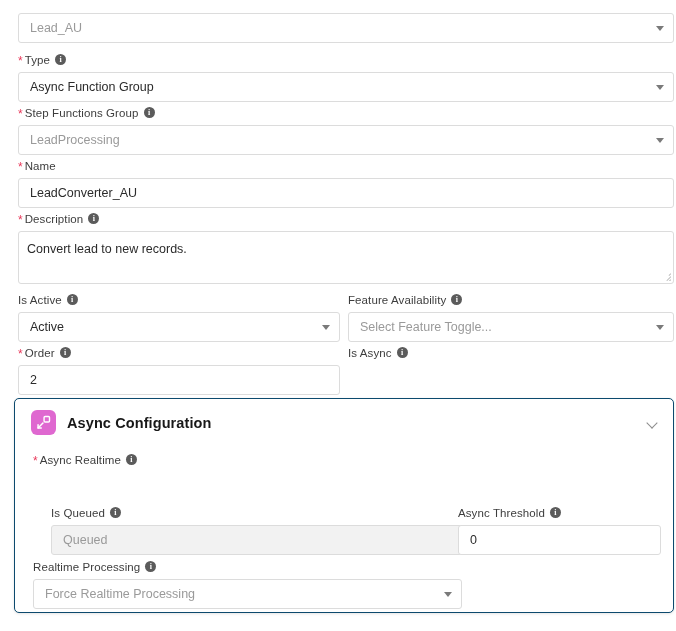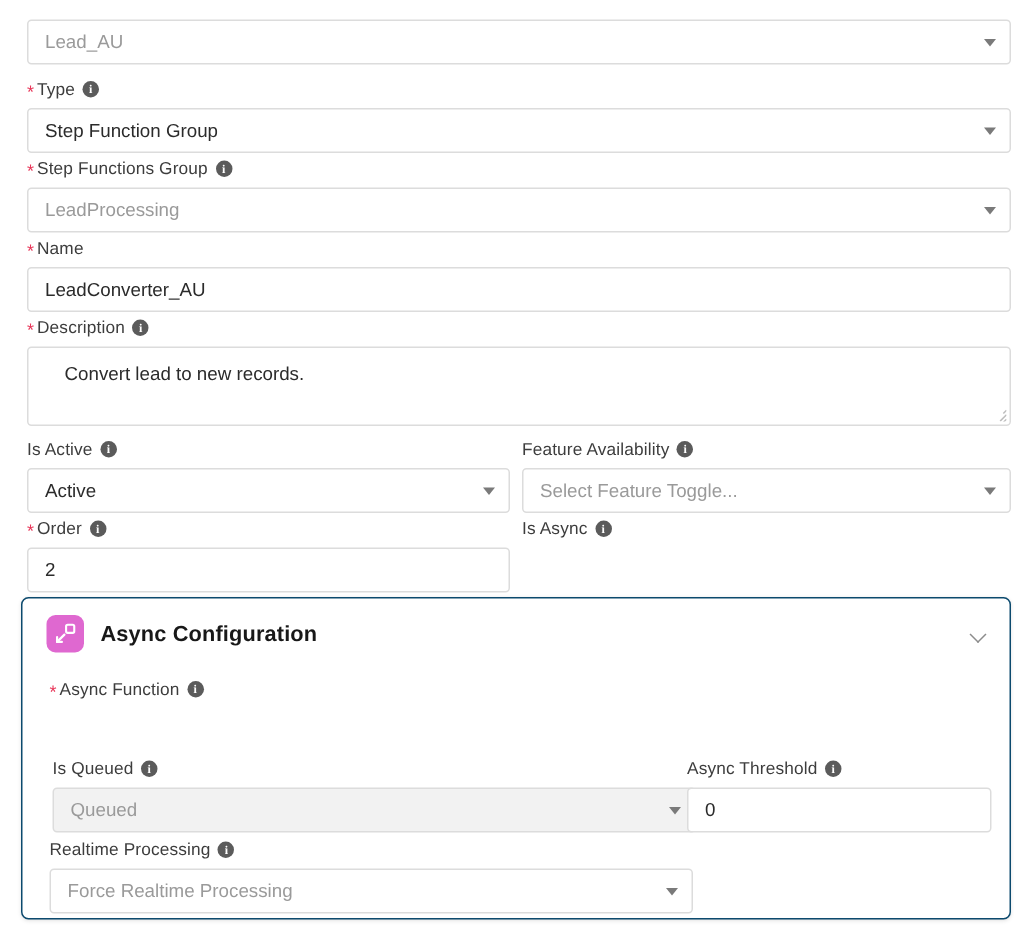--- a/index.html
+++ b/index.html
@@ -58,21 +58,21 @@
     position: absolute; right: 9px; top: 50%;
     width: 0; height: 0; margin-top: -2px;
     border-left: 4.5px solid transparent;
     border-right: 4.5px solid transparent;
     border-top: 5.5px solid #7a7a7a;
   }
 
   .textarea {
     border: 1px solid #dcdcdc; border-radius: 3px; background:#fff;
     font-size: 12.5px; color: #2b2b2b;
-    padding: 10px 24px; position: relative;
+    padding: 10px 8px; position: relative;
   }
   .resize-grip {
     position: absolute; right: 2px; bottom: 2px;
     width: 10px; height: 10px; overflow: hidden;
   }
   .resize-grip i {
     position:absolute; right:0; display:block;
     height:1px; background:#bdbdbd;
   }
   .resize-grip i:nth-child(1){ bottom:1px; width:9px; transform:rotate(-45deg); transform-origin:100% 50%; }
@@ -128,21 +128,21 @@
     </div>
   </div>
 
   <div class="field" style="left:18px; top:52px; width:656px;">
     <div class="label-row">
       <span class="req">*</span>
       <span class="lbl">Type</span>
       <span class="info-icon"></span>
     </div>
     <div class="control">
-      <span class="val">Step Function Group</span>
+      <span class="val">Async Function Group</span>
       <span class="caret"></span>
     </div>
   </div>
 
   <div class="field" style="left:18px; top:105px; width:656px;">
     <div class="label-row">
       <span class="req">*</span>
       <span class="lbl">Step Functions Group</span>
       <span class="info-icon"></span>
     </div>
@@ -228,26 +228,26 @@
           <path d="M2.2 10.4 L2.2 13.8 L5.6 13.8" fill="none" stroke="#ffffff" stroke-width="1.6" stroke-linecap="round" stroke-linejoin="round"></path>
         </svg>
       </span>
       <span class="card-title">Async Configuration</span>
       <span class="chevron"></span>
     </div>
 
     <div class="field" style="left:18px; top:53px; width:429px;">
       <div class="label-row">
         <span class="req">*</span>
-        <span class="lbl">Async Function</span>
-        <span class="info-icon"></span>
-      </div>
-    </div>
-
-    <div class="field" style="left:20px; top:106px; width:429px;">
+        <span class="lbl">Async Realtime</span>
+        <span class="info-icon"></span>
+      </div>
+    </div>
+
+    <div class="field" style="left:36px; top:106px; width:429px;">
       <div class="label-row">
         <span class="lbl">Is Queued</span>
         <span class="info-icon"></span>
       </div>
       <div class="control disabled muted">
         <span class="val">Queued</span>
         <span class="caret"></span>
       </div>
     </div>
 

